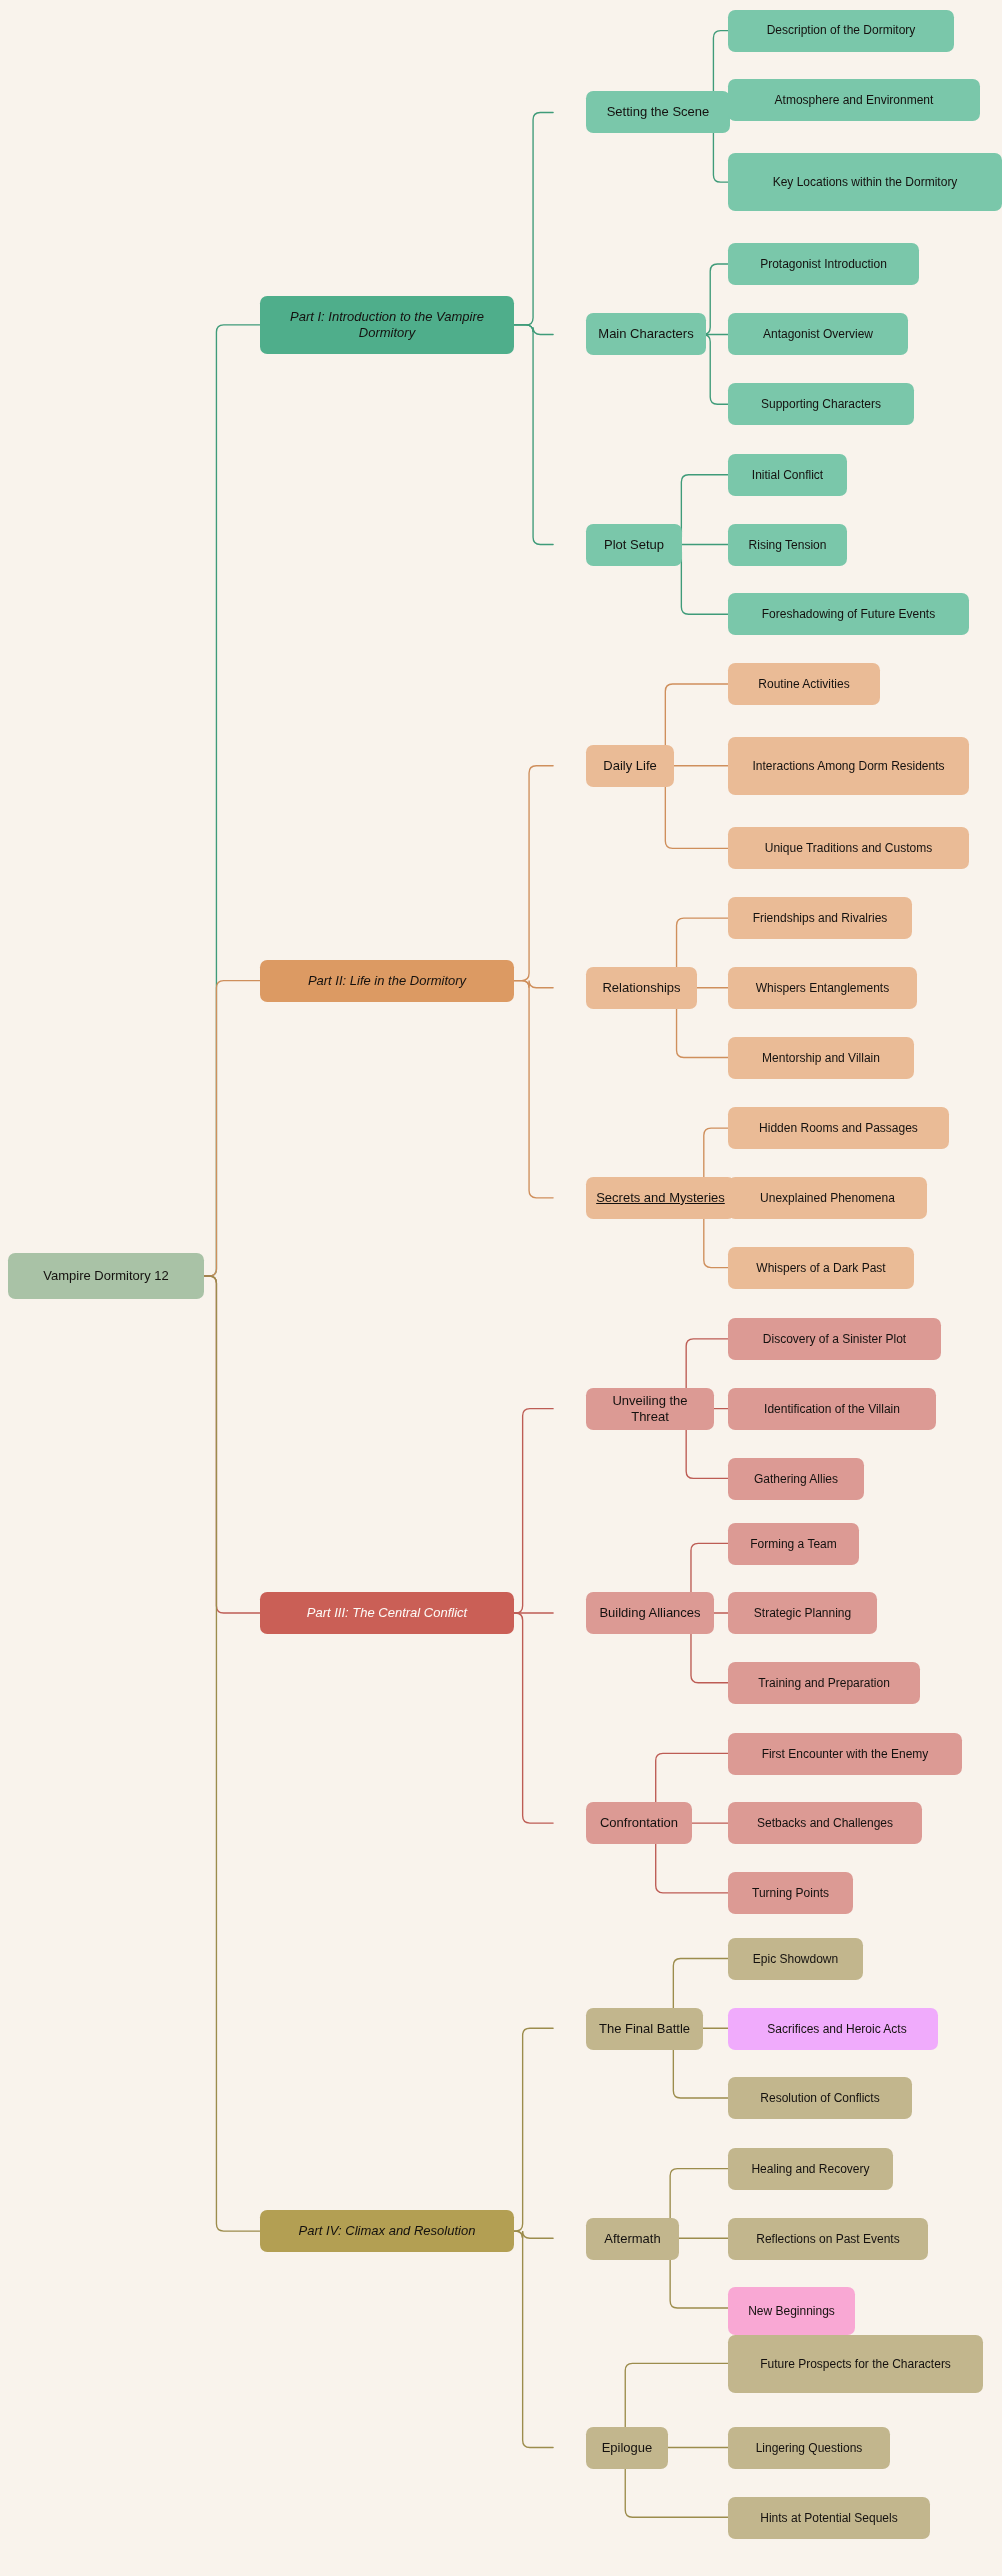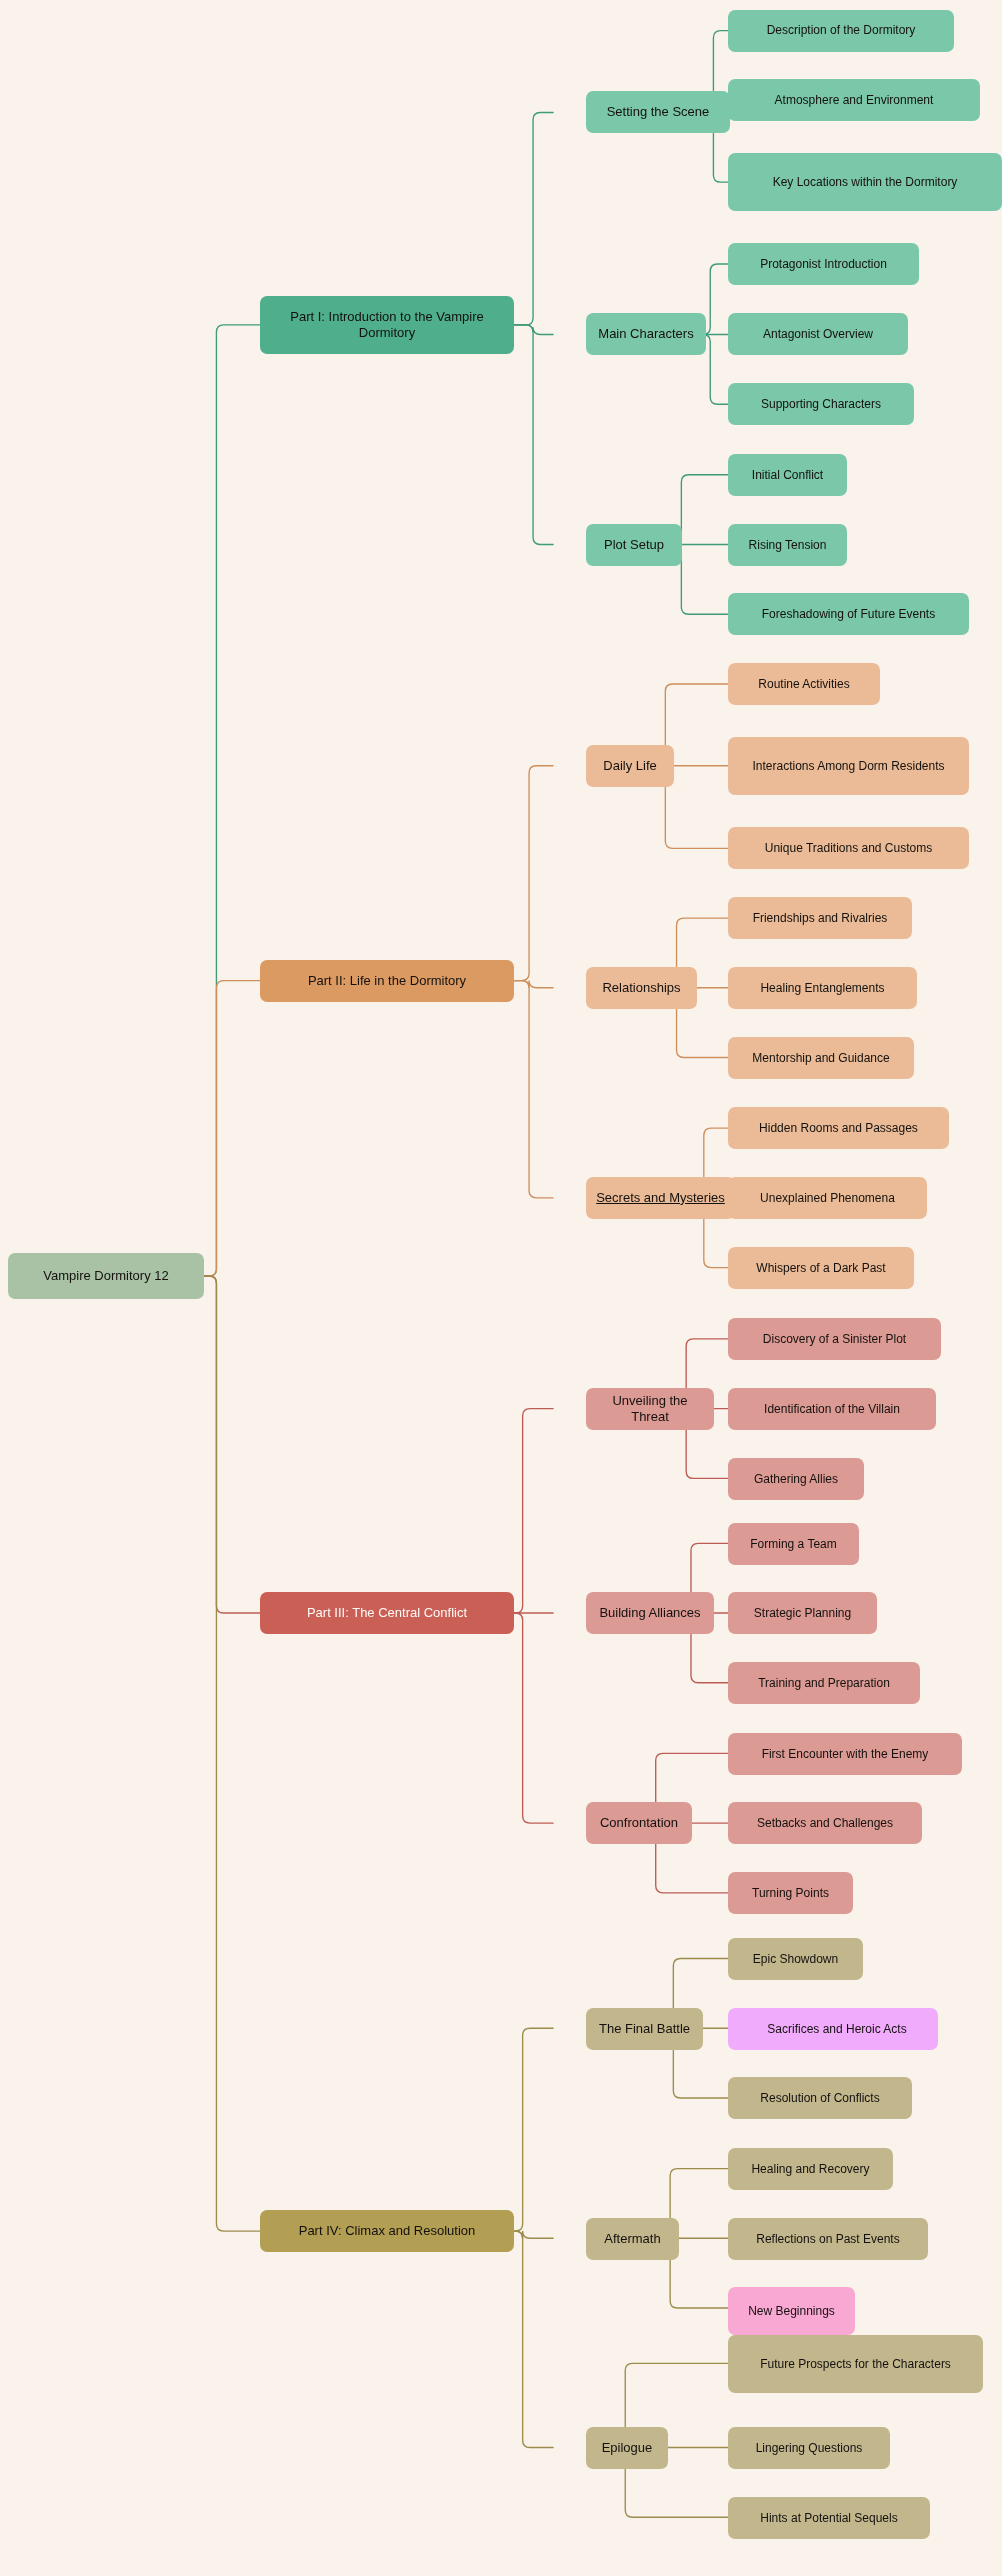--- a/index.html
+++ b/index.html
@@ -15,21 +15,21 @@
     position:absolute;
     box-sizing:border-box;
     display:flex;align-items:center;justify-content:center;
     text-align:center;
     border-radius:7.2px;
     color:#14110f;
     line-height:1.25;
     padding:3.2px 8px;
   }
   .node.root{font-size:13px;}
-  .node.part{font-size:13px;}
+  .node.part{font-size:13px;font-style:italic;}
   .node.mid{font-size:13px;margin-left:33px;}
   .node.leaf{font-size:12px;}
   .node.light{color:#fdfbf8;}
 </style>
 </head>
 <body>
 
 <div id="canvas">
   <svg id="links" viewBox="0 0 1250 3213" width="1002" height="2576">
       <path d="M255,1591.5 L261,1591.5 Q270,1591.5 270,1582.5 L270,414 Q270,405 279,405 L324,405" fill="none" stroke="#3f9b79" stroke-width="1.7" stroke-linecap="round"></path>
@@ -143,24 +143,24 @@
       <div class="node leaf" style="left: 728px; top: 827px; width: 241px; height: 42px; background: rgb(234, 187, 150);">
         <span>Unique Traditions and Customs</span>
       </div>
       <div class="node mid" style="left: 553px; top: 967px; width: 111px; height: 42px; background: rgb(234, 187, 150);">
         <span>Relationships</span>
       </div>
       <div class="node leaf" style="left: 728px; top: 897px; width: 184px; height: 42px; background: rgb(234, 187, 150);">
         <span>Friendships and Rivalries</span>
       </div>
       <div class="node leaf" style="left: 728px; top: 967px; width: 189px; height: 42px; background: rgb(234, 187, 150);">
-        <span>Healing Entanglements</span>
+        <span>Whispers Entanglements</span>
       </div>
       <div class="node leaf" style="left: 728px; top: 1037px; width: 186px; height: 42px; background: rgb(234, 187, 150);">
-        <span>Mentorship and Guidance</span>
+        <span>Mentorship and Villain</span>
       </div>
       <div class="node mid" style="left: 553px; top: 1177px; width: 149px; height: 42px; background: rgb(234, 187, 150); text-decoration: underline;">
         <span>Secrets and Mysteries</span>
       </div>
       <div class="node leaf" style="left: 728px; top: 1107px; width: 221px; height: 42px; background: rgb(234, 187, 150);">
         <span>Hidden Rooms and Passages</span>
       </div>
       <div class="node leaf" style="left: 728px; top: 1177px; width: 199px; height: 42px; background: rgb(234, 187, 150);">
         <span>Unexplained Phenomena</span>
       </div>

